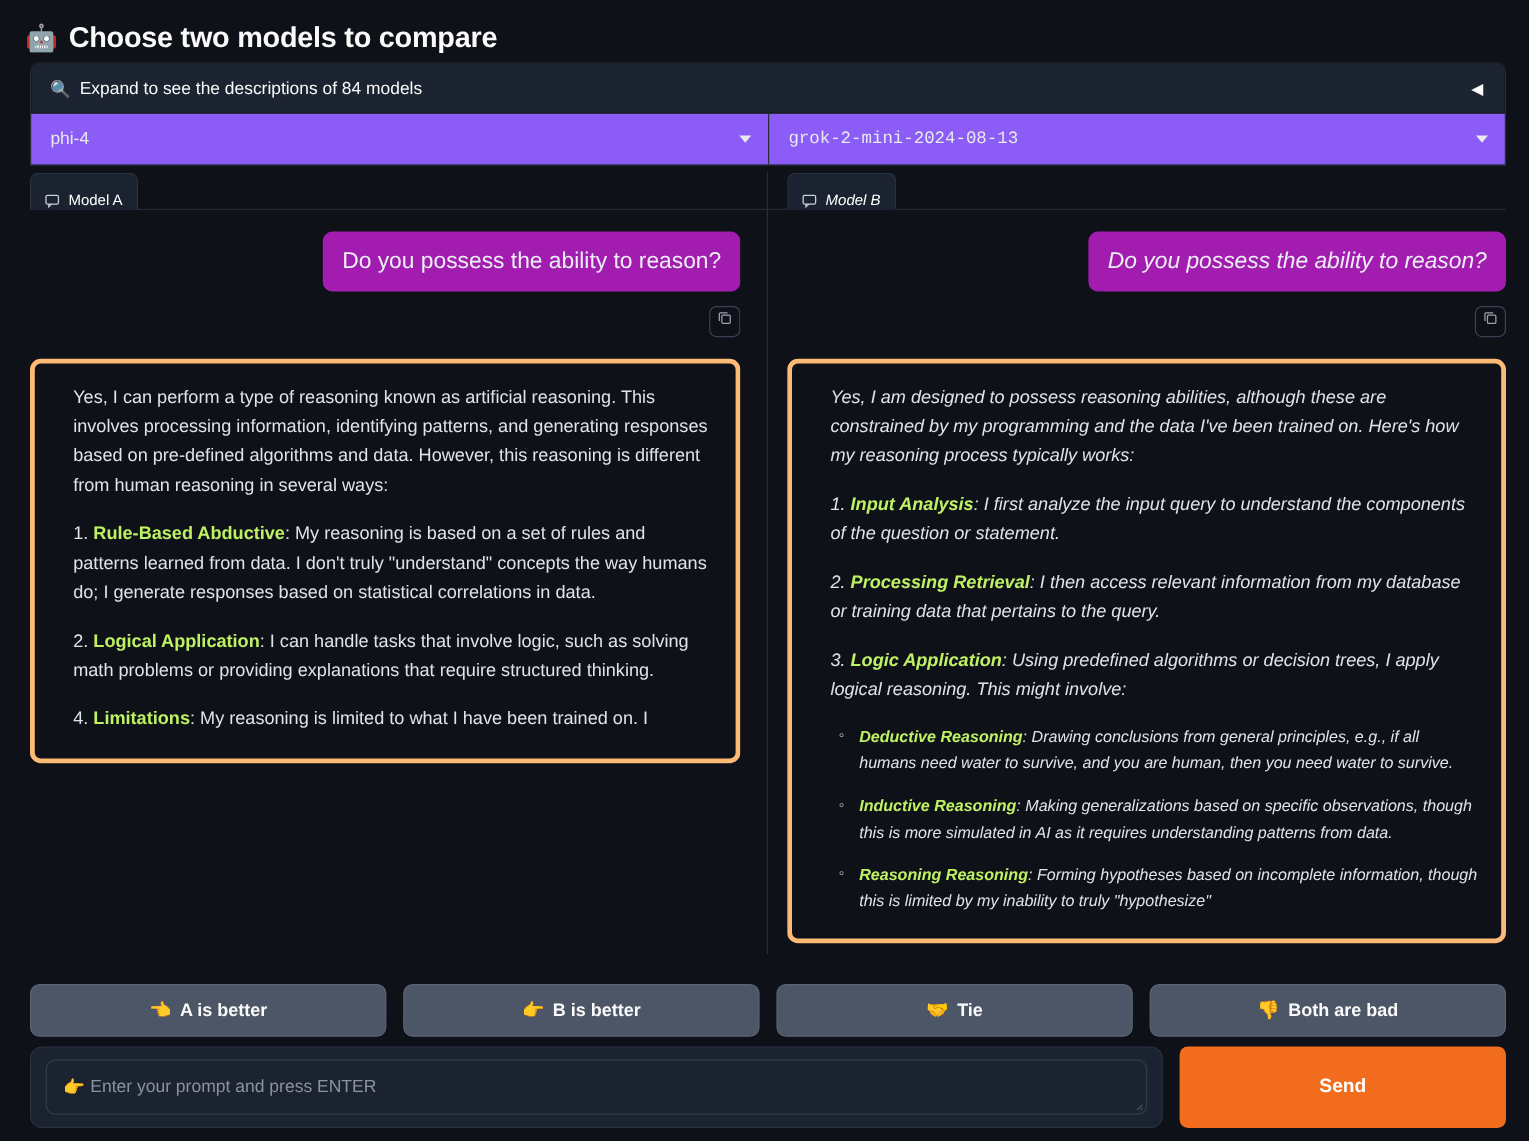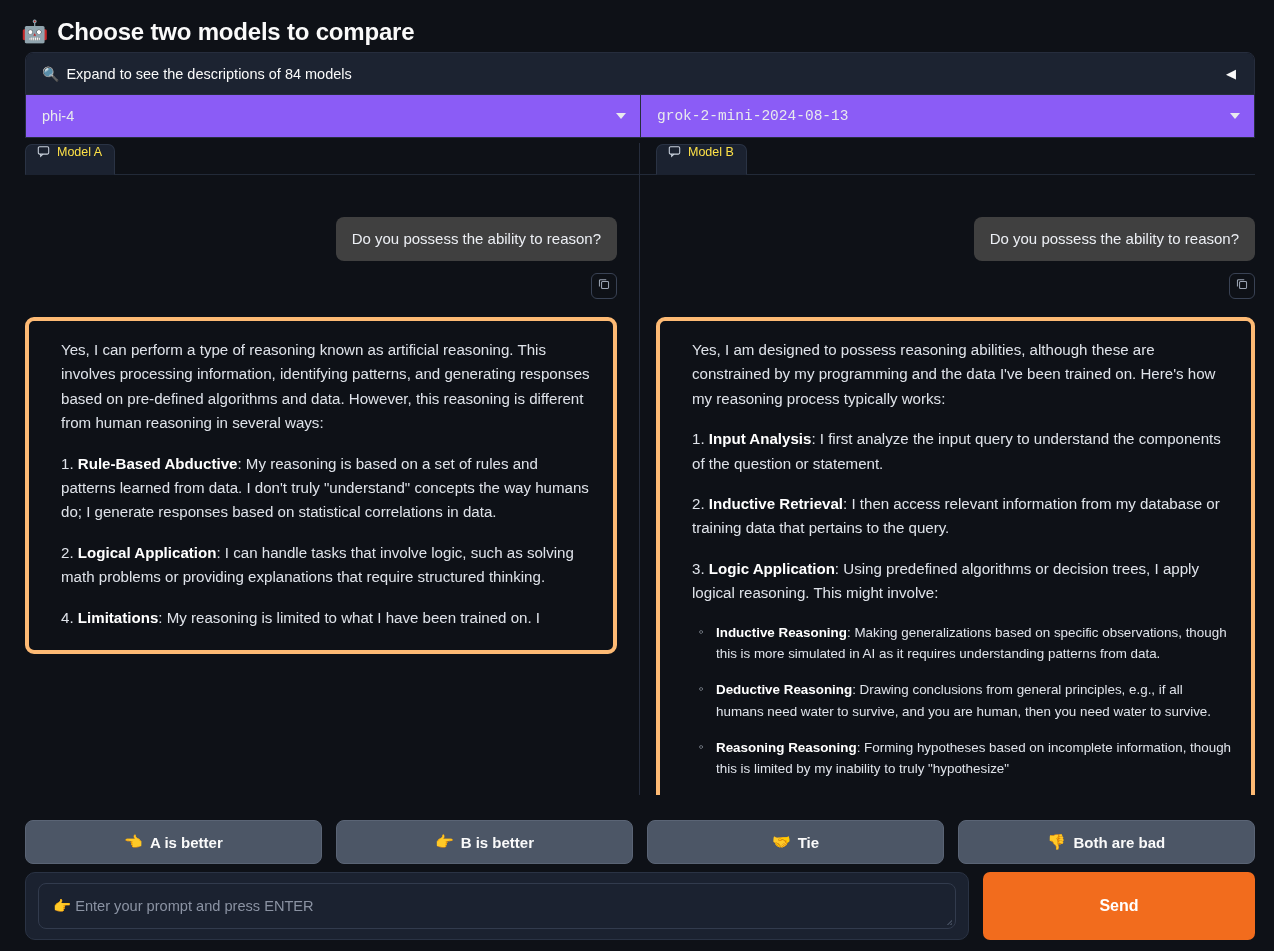--- a/index.html
+++ b/index.html
@@ -91,62 +91,61 @@
     display: flex;
     overflow: hidden;
   }
   .col {
     flex: 1 1 50%;
     min-width: 0;
     display: flex; flex-direction: column;
     position: relative;
   }
   .col-left { border-right: 1px solid #262d3d; padding-right: 22px; }
-  .col-right { padding-left: 16px; }
+  .col-right { padding-left: 16px; font-style: italic; }
 
   
   .tabbar {
     height: 32px;
     border-bottom: 1px solid #222a38;
     position: relative;
   }
   .col-left .tabbar { margin-right: -22px; }
   .col-right .tabbar { margin-left: -16px; }
   .tab {
     position: absolute; left: 0; bottom: -1px;
-    display: flex; align-items: flex-start; gap: 7px;
+    display: flex; align-items: flex-end; gap: 7px;
     height: 31px;
     padding: 0 12px 0 11px;
     background: #1b2230;
     border: 1px solid #2a3344;
     border-bottom-color: #1b2230;
     border-radius: 7px 7px 0 0;
-    color: #fde047;
+    color: #ffffff;
     font-size: 12.5px;
     white-space: nowrap;
   }
   .col-right .tab { left: 16px; }
   .tab svg { display: block; }
 
   
   .msgs {
     flex: 1;
     overflow: hidden;
     padding-top: 18px;
   }
   .user-row { display: flex; justify-content: flex-end; }
   .bubble {
-    background: #404040;
+    background: #a21caf;
     color: #eceff4;
-    font-size: 15px;
+    font-size: 19px;
     line-height: 1.45;
     border-radius: 8px;
     padding: 11px 16px;
     max-width: 92%;
-    margin-top: 24px;
   }
   .copy-row { display: flex; justify-content: flex-end; margin-top: 12px; }
   .copy-btn {
     width: 26px; height: 26px;
     border: 1px solid #394254;
     border-radius: 6px;
     background: transparent;
     display: flex; align-items: center; justify-content: center;
     cursor: pointer;
   }
@@ -155,21 +154,21 @@
     margin-top: 18px;
     border: 4px solid #fdba74;
     border-radius: 9px;
     padding: 17px 18px 20px 32px;
     color: #dfe3ea;
     font-size: 15.1px;
     line-height: 1.62;
   }
   .answer p { margin: 0 0 16px 0; }
   .answer p:last-child { margin-bottom: 0; }
-  .answer b { color: #ffffff; font-weight: 700; }
+  .answer b { color: #bef264; font-weight: 700; }
   .answer .sub {
     margin: 0 0 14px 0;
     padding-left: 24px;
     position: relative;
     font-size: 13.4px;
     line-height: 1.62;
   }
   .answer .sub::before {
     content: "\25E6";
     position: absolute;
@@ -348,24 +347,24 @@
             <svg width="14" height="14" viewBox="0 0 16 16" fill="none" stroke="#9aa3b2" stroke-width="1.2">
               <rect x="5.2" y="5.2" width="8" height="8" rx="1.1"></rect>
               <path d="M10.6 3.1 H3.9 A1.1 1.1 0 0 0 2.8 4.2 V10.9"></path>
             </svg>
           </span>
         </div>
       </div>
       <div class="answer">
           <p>Yes, I am designed to possess reasoning abilities, although these are constrained by my programming and the data I've been trained on. Here's how my reasoning process typically works:</p>
           <p>1. <b>Input Analysis</b>: I first analyze the input query to understand the components of the question or statement.</p>
-          <p>2. <b>Inductive Retrieval</b>: I then access relevant information from my database or training data that pertains to the query.</p>
+          <p>2. <b>Processing Retrieval</b>: I then access relevant information from my database or training data that pertains to the query.</p>
           <p>3. <b>Logic Application</b>: Using predefined algorithms or decision trees, I apply logical reasoning. This might involve:</p>
+          <p class="sub"><b>Deductive Reasoning</b>: Drawing conclusions from general principles, e.g., if all humans need water to survive, and you are human, then you need water to survive.</p>
           <p class="sub"><b>Inductive Reasoning</b>: Making generalizations based on specific observations, though this is more simulated in AI as it requires understanding patterns from data.</p>
-          <p class="sub"><b>Deductive Reasoning</b>: Drawing conclusions from general principles, e.g., if all humans need water to survive, and you are human, then you need water to survive.</p>
           <p class="sub"><b>Reasoning Reasoning</b>: Forming hypotheses based on incomplete information, though this is limited by my inability to truly "hypothesize"</p>
         </div>
     </div>
   </div>
 </div>
 
 <div class="votes">
   <button class="vote-btn">
     <span class="emoji">👈</span>
     <span>A is better</span>

